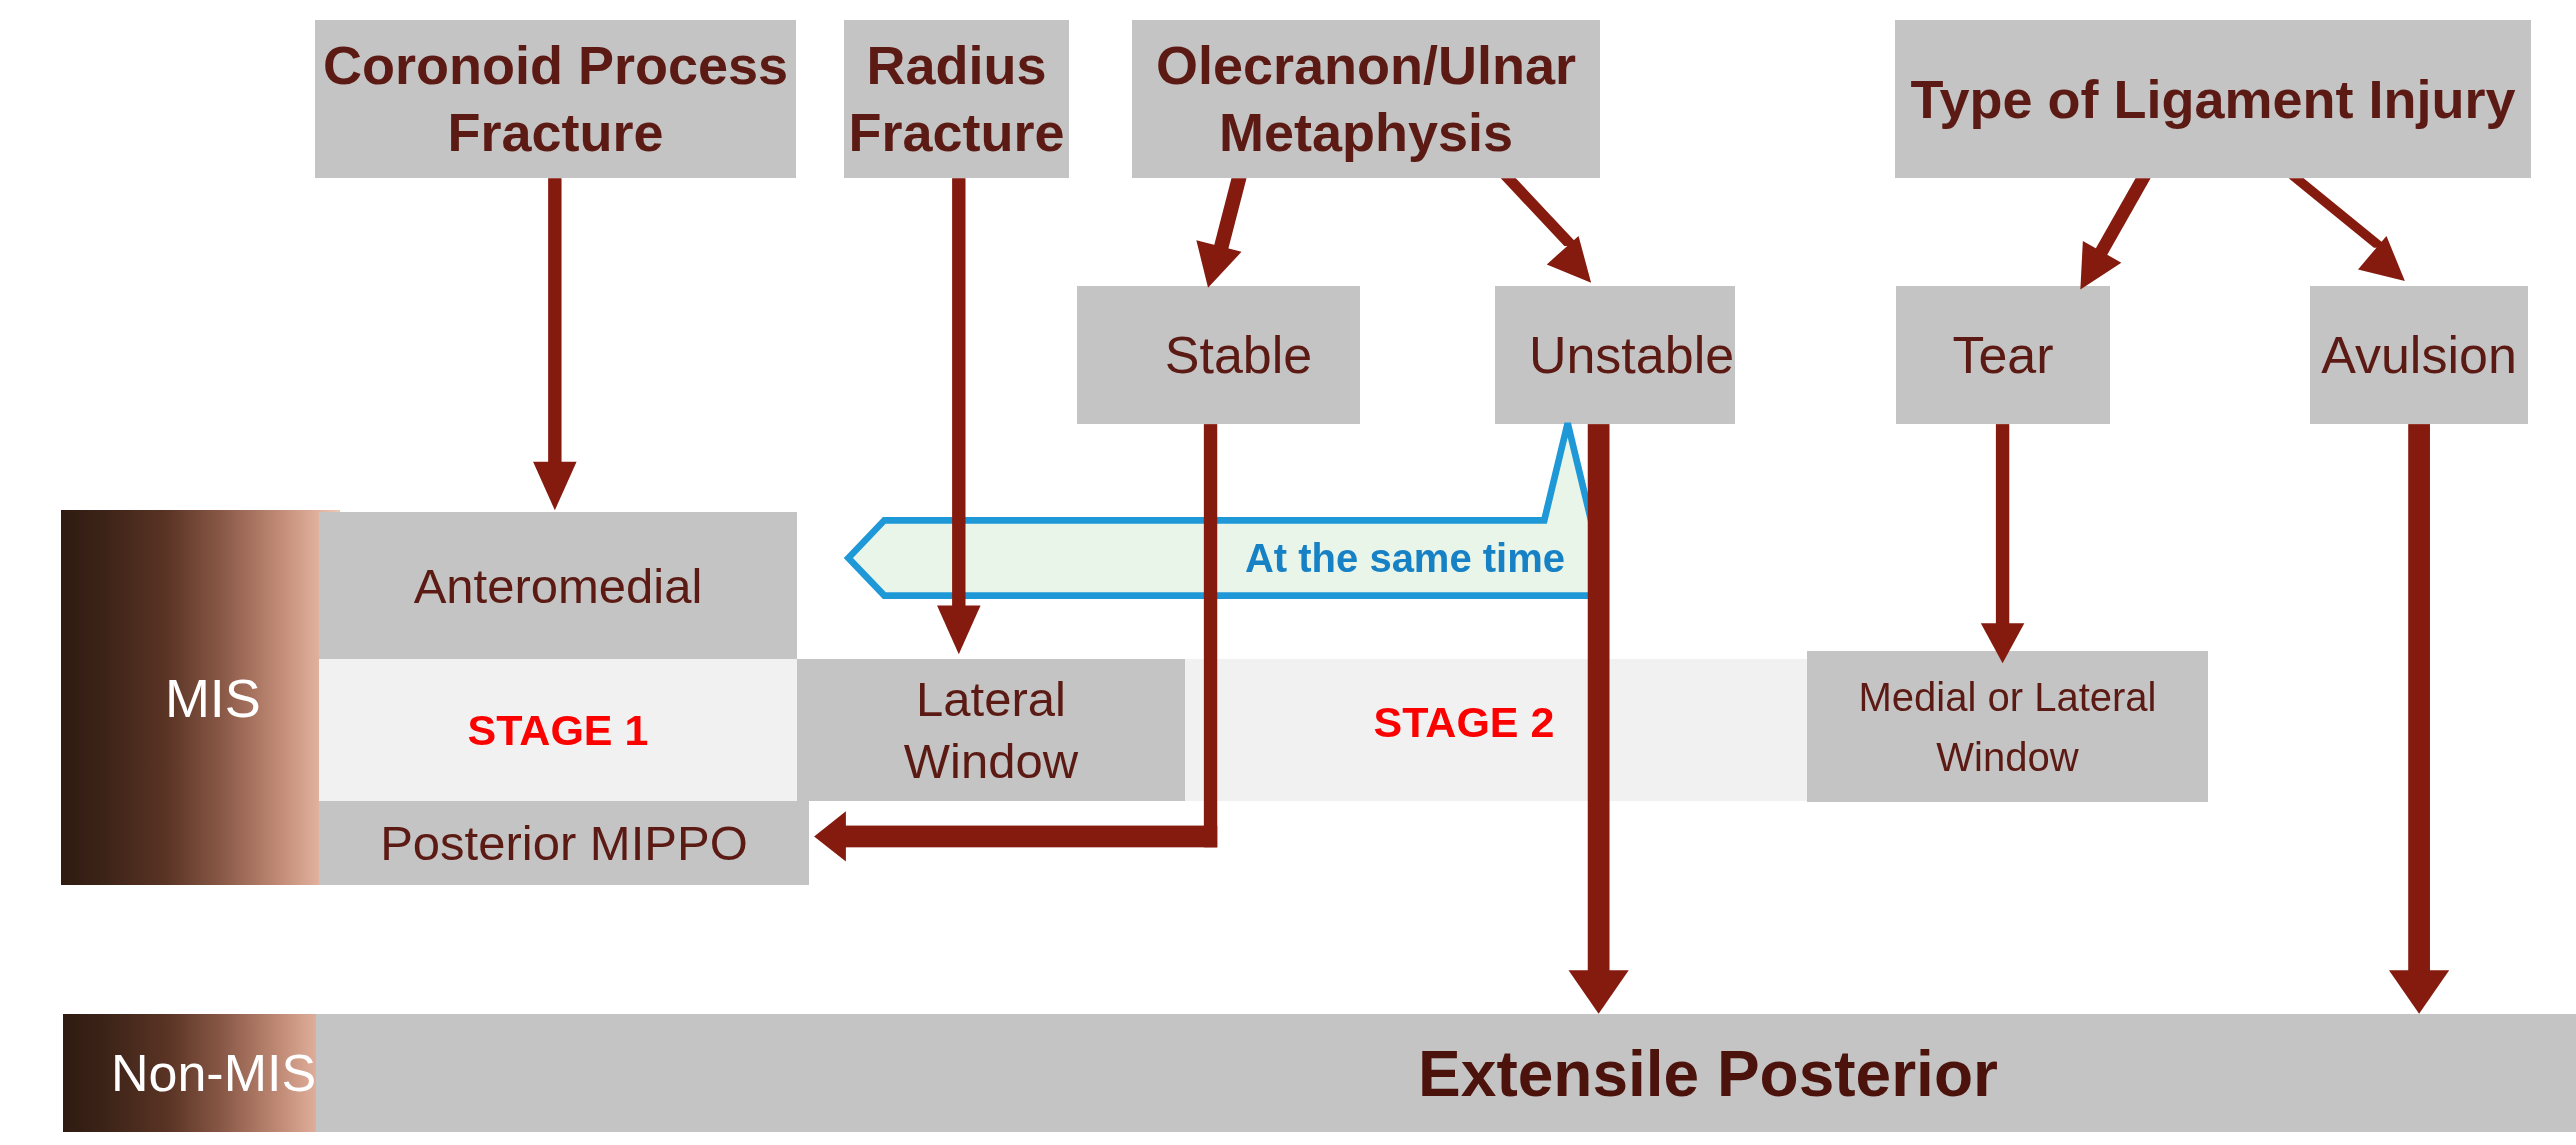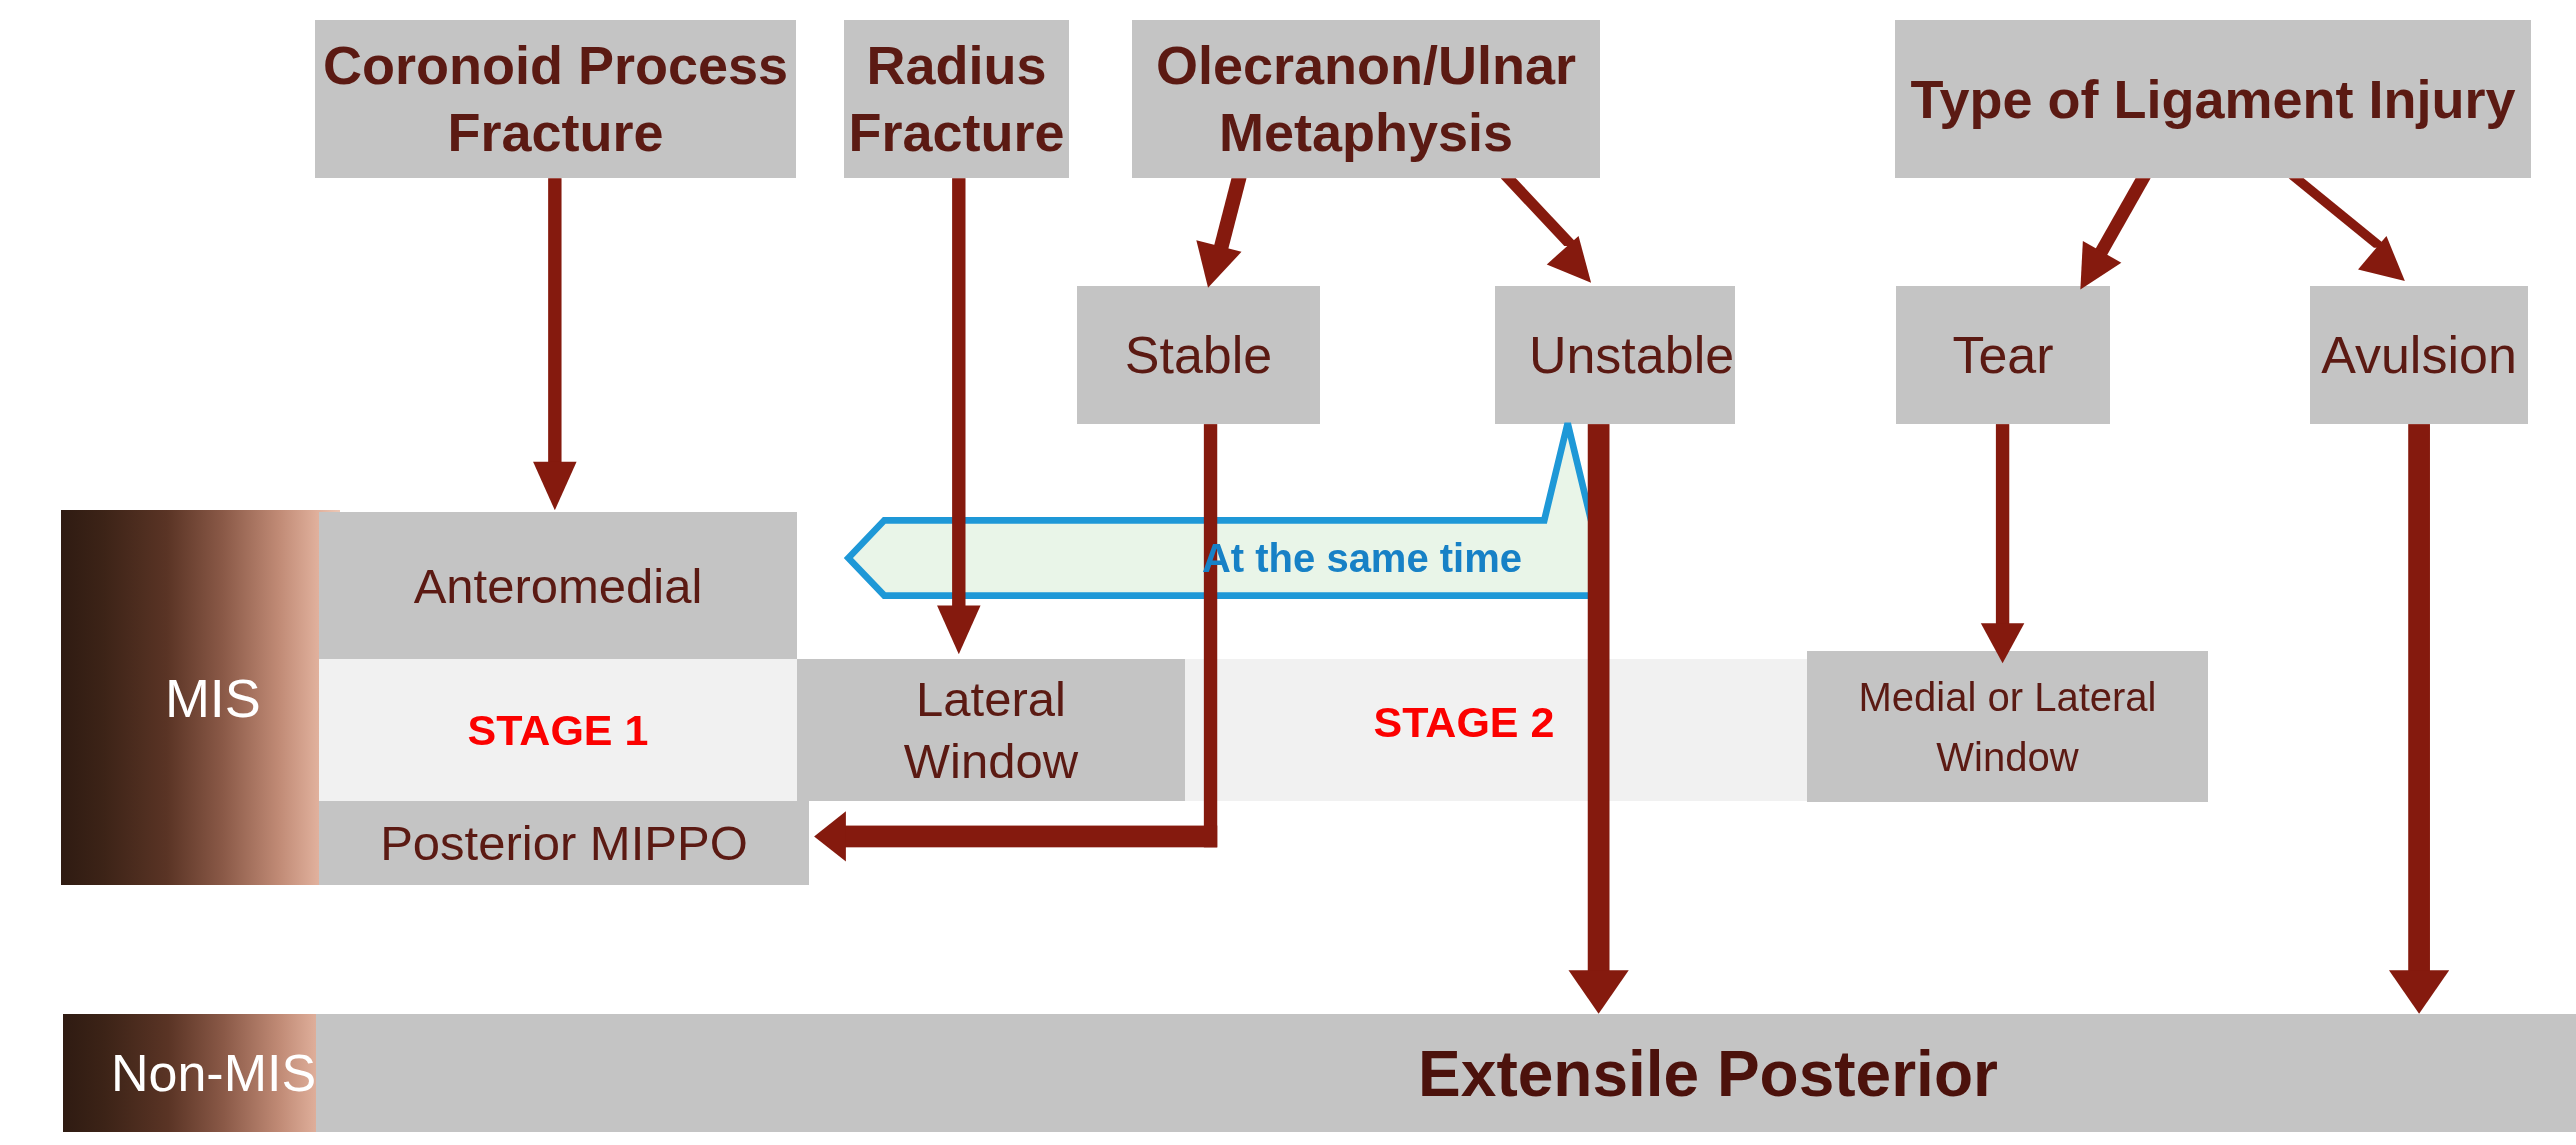--- a/index.html
+++ b/index.html
@@ -42,21 +42,21 @@
 Fracture</span>
   </div>
   <div class="box hdr z1" style="left:1084px;top:20px;width:468px;height:158px;">
     <span class="label">Olecranon/Ulnar
 Metaphysis</span>
   </div>
   <div class="box hdr z1" style="left:1847px;top:20px;width:636px;height:158px;">
     <span class="label">Type of Ligament Injury</span>
   </div>
 
-  <div class="box sub z1" style="left:1029px;top:286px;width:243px;height:138px;">
+  <div class="box sub z1" style="left:1029px;top:286px;width:243px;height:138px;padding-left:40px;">
     <span class="label">Stable</span>
   </div>
   <div class="box sub z1" style="left:1447px;top:286px;width:207px;height:138px;padding-left:33px;">
     <span class="label">Unstable</span>
   </div>
   <div class="box sub z1" style="left:1848px;top:286px;width:214px;height:138px;">
     <span class="label">Tear</span>
   </div>
   <div class="box sub z1" style="left:2262px;top:286px;width:218px;height:138px;">
     <span class="label">Avulsion</span>
@@ -124,16 +124,16 @@
       <polygon points="1818,1160 1890,1160 1854,1212"></polygon>
 
       <rect x="2329" y="507" width="16" height="241"></rect>
       <polygon points="2311,745 2363,745 2337,793"></polygon>
 
       <rect x="2822" y="507" width="26" height="658"></rect>
       <polygon points="2799,1160 2871,1160 2835,1212"></polygon>
     </g>
   </svg>
 
-  <div class="banner-text" style="left:1314px;top:538px;">At the same time</div>
+  <div class="banner-text" style="left:1357px;top:538px;">At the same time</div>
 
 </div>
 
 
 </body></html>

